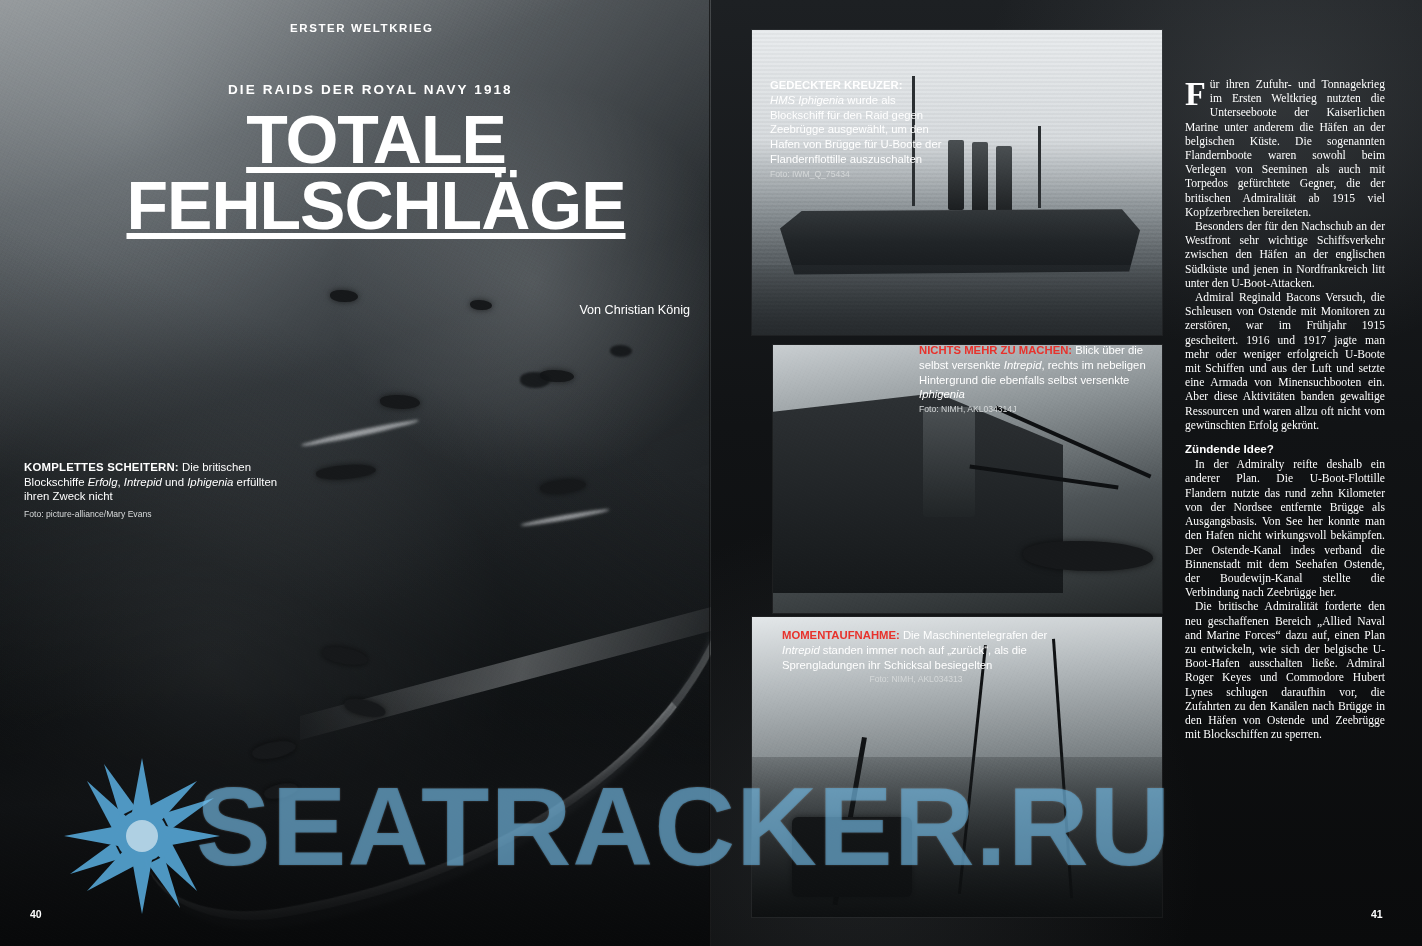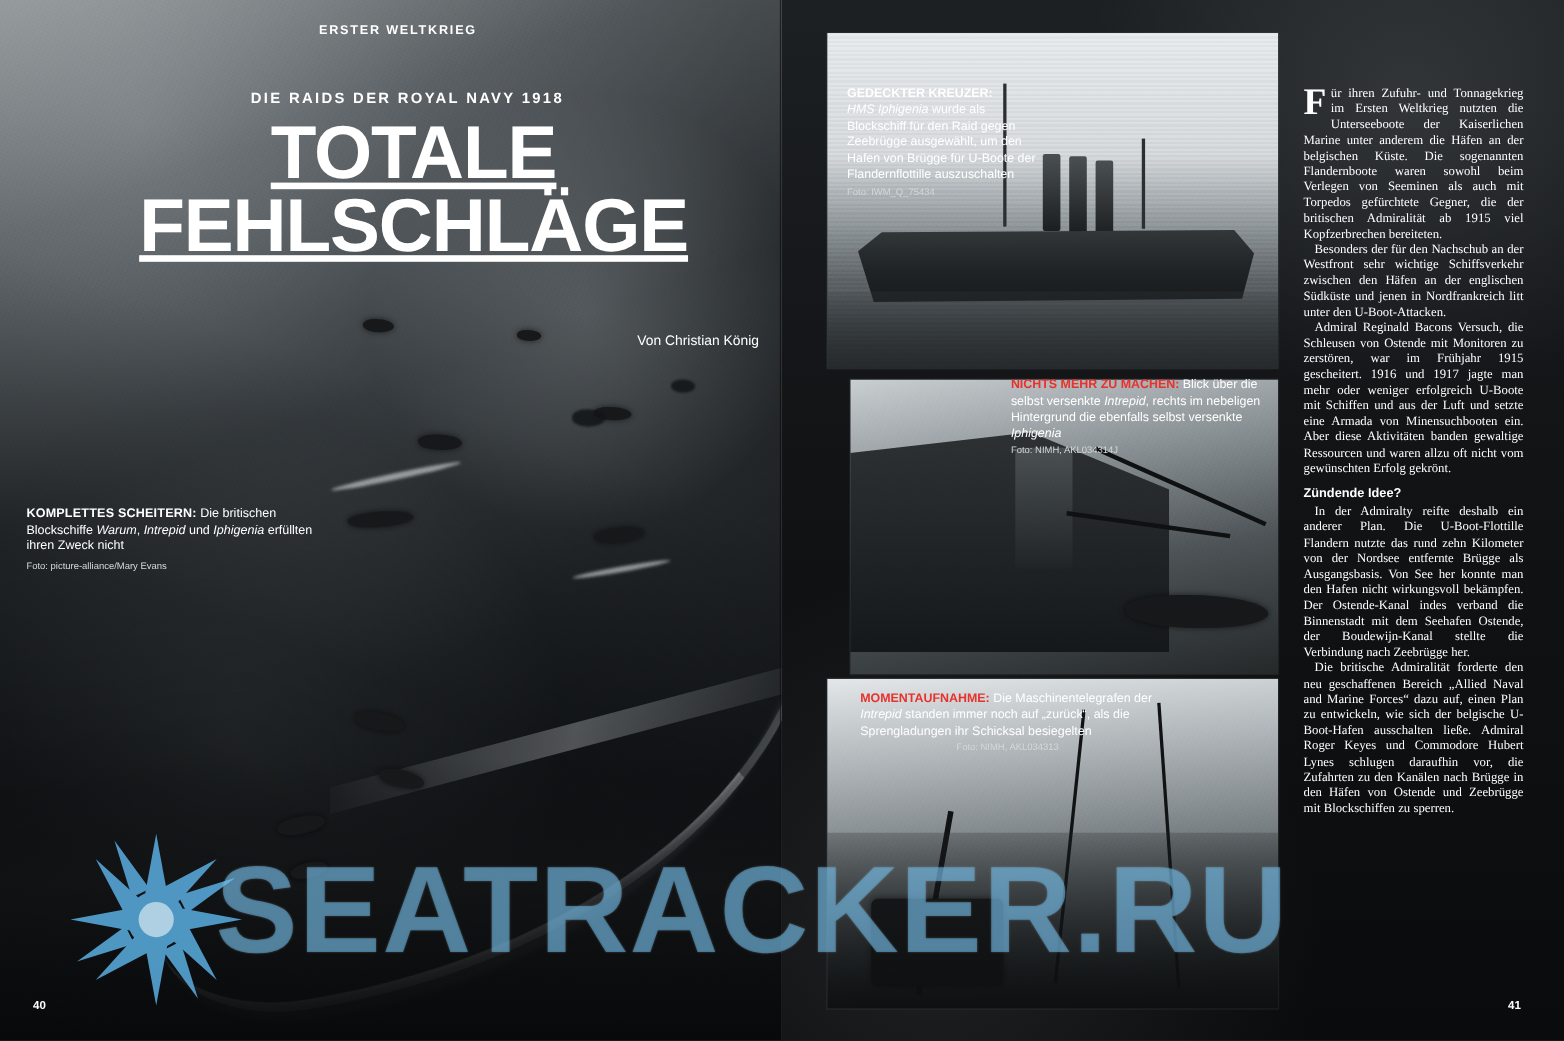--- a/index.html
+++ b/index.html
@@ -403,21 +403,21 @@
     <div class="blk" style="left:610px; top:345px; width:22px; height:12px;"></div>
     <div class="grain"></div>
 
     <div class="kicker-top">ERSTER WELTKRIEG</div>
     <div class="eyebrow">DIE RAIDS DER ROYAL NAVY 1918</div>
     <div class="headline">TOTALE FEHLSCHLÄGE</div>
     <div class="byline">Von Christian König</div>
 
     <div class="cap-left">
       <span class="lead">KOMPLETTES SCHEITERN:</span>
-      <span>Die britischen Blockschiffe </span><em class="it">Warum</em><span>, </span><em class="it">Intrepid</em><span> und </span><em class="it">Iphigenia</em><span> erfüllten ihren Zweck nicht</span>
+      <span>Die britischen Blockschiffe </span><em class="it">Erfolg</em><span>, </span><em class="it">Intrepid</em><span> und </span><em class="it">Iphigenia</em><span> erfüllten ihren Zweck nicht</span>
       <div class="credit">Foto: picture-alliance/Mary Evans</div>
     </div>
 
     <div class="folio folio-left" style="left:30px; top:908px;">40</div>
   </div>
 
   <div class="gutter"></div>
 
   <div class="right-half">
     <div class="right-bg"></div>

